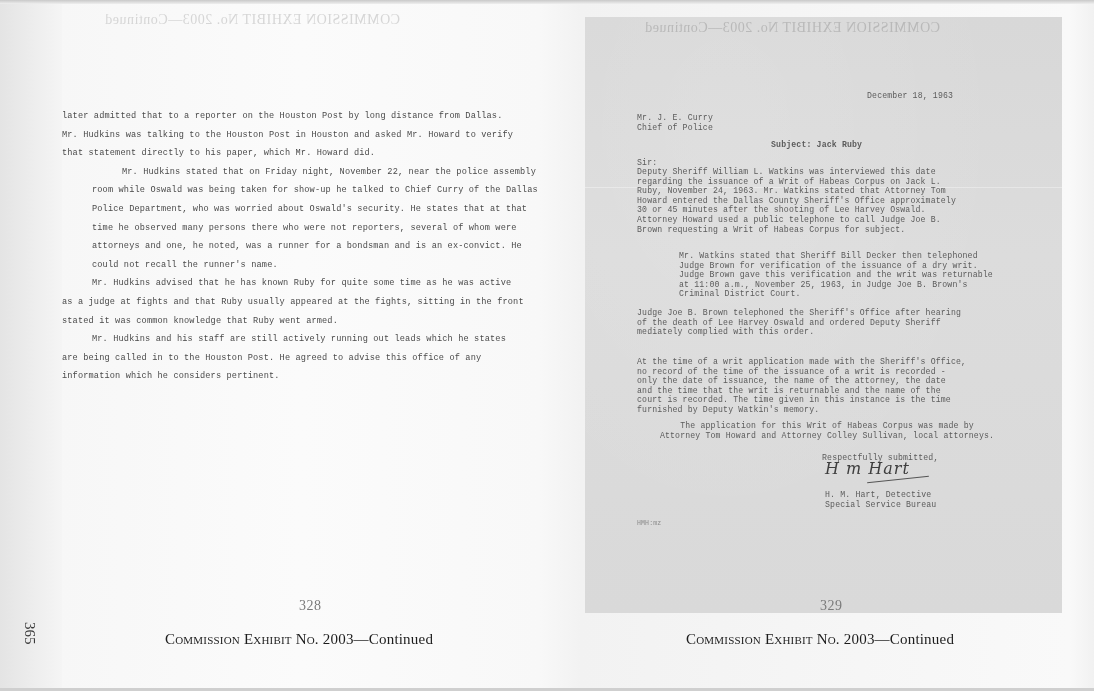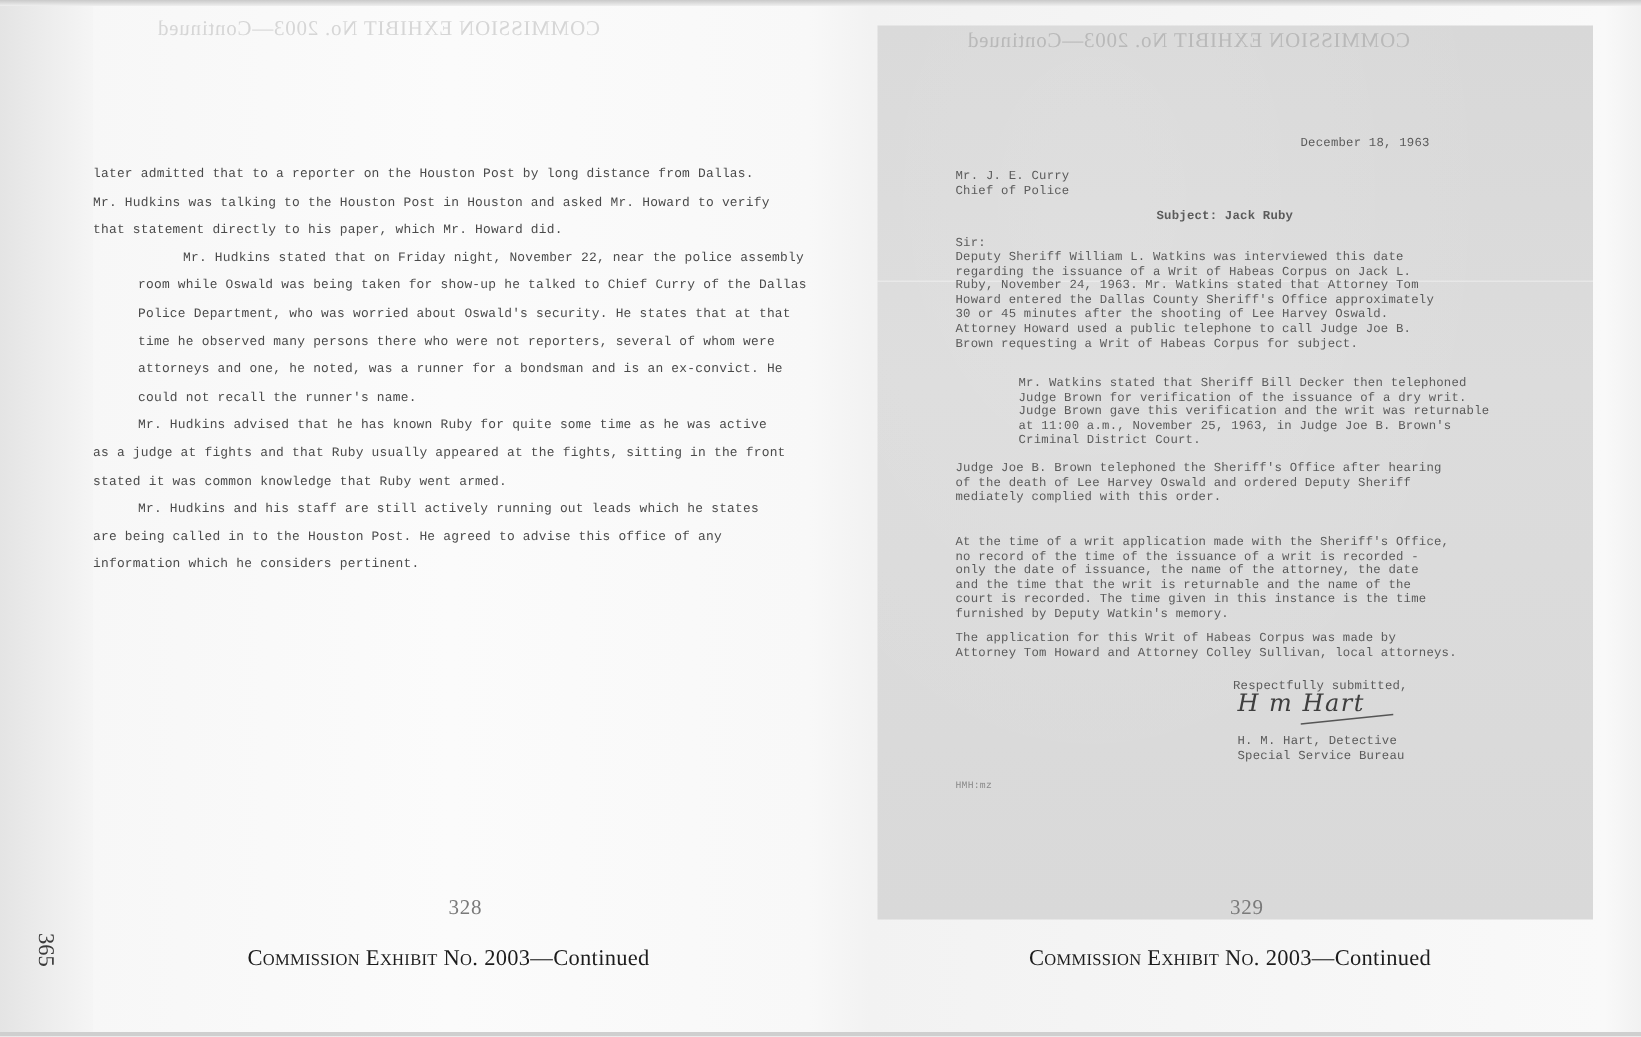--- a/index.html
+++ b/index.html
@@ -299,21 +299,21 @@
 
       <div class="para" style="top:340px;">
         <span class="line">At the time of a writ application made with the Sheriff's Office,</span>
         <span class="line">no record of the time of the issuance of a writ is recorded -</span>
         <span class="line">only the date of issuance, the name of the attorney, the date</span>
         <span class="line">and the time that the writ is returnable and the name of the</span>
         <span class="line">court is recorded.  The time given in this instance is the time</span>
         <span class="line">furnished by Deputy Watkin's memory.</span>
       </div>
 
-      <div class="para" style="top:404px;">
+      <div class="para" style="top:404px;text-align:center;">
         <span class="line">The application for this Writ of Habeas Corpus was made by</span>
         <span class="line">Attorney Tom Howard and Attorney Colley Sullivan, local attorneys.</span>
       </div>
 
       <div class="closing">Respectfully submitted,</div>
       <div class="signature">H m Hart</div>
       <div class="sig-underline"></div>
 
       <div class="signer">
         <div>H. M. Hart, Detective</div>

